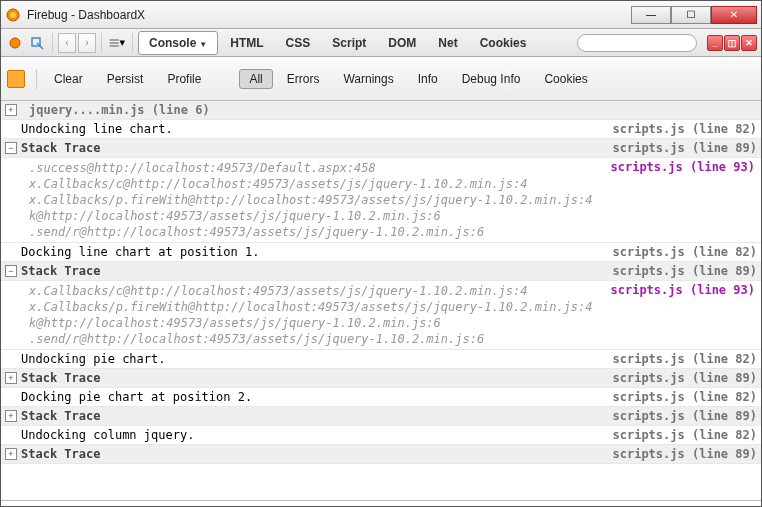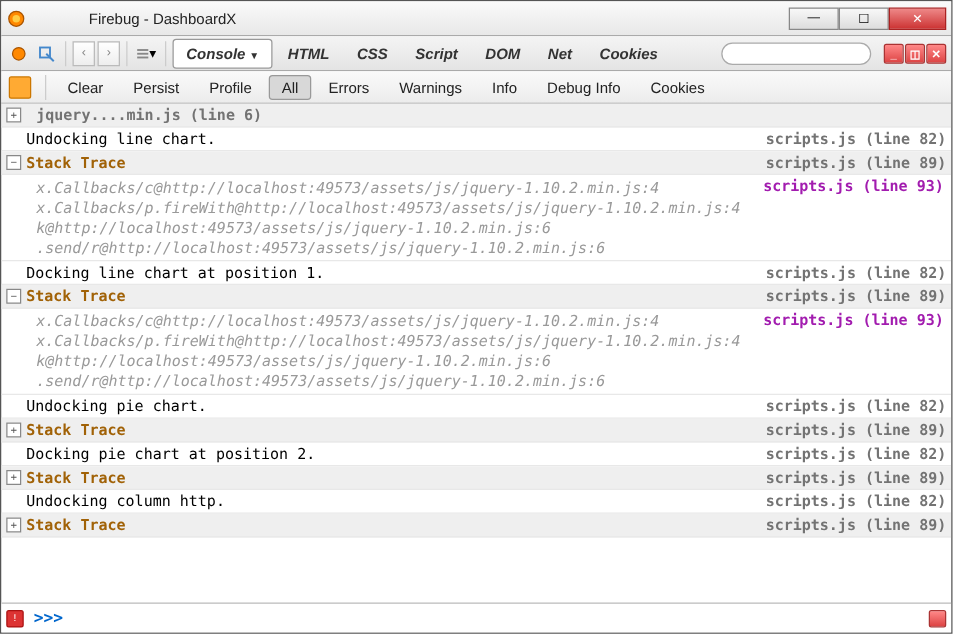--- a/index.html
+++ b/index.html
@@ -1,46 +1,46 @@
 <!DOCTYPE html>
 <html><head>
 <meta charset="utf-8">
 <style>
 * { box-sizing: border-box; margin: 0; padding: 0; }
 body { font-family: "Segoe UI", Tahoma, sans-serif; font-size: 11px; background: #fff; width: 762px; height: 507px; overflow: hidden; border: 1px solid #555; }
-.titlebar { height: 28px; background: linear-gradient(#fafafa, #e8e8e8); border-bottom: 1px solid #aaa; display: flex; align-items: center; padding: 0 4px; gap: 44px; }
+.titlebar { height: 28px; background: linear-gradient(#fafafa, #e8e8e8); border-bottom: 1px solid #aaa; display: flex; align-items: center; padding: 0 4px; }
 .titlebar-icon { width: 16px; height: 16px; margin-right: 6px; }
 .titlebar-text { flex: 1; font-size: 12px; color: #222; }
 .winbtns { display: flex; gap: 0; }
 .winbtn { width: 40px; height: 18px; border: 1px solid #888; background: linear-gradient(#f8f8f8,#ddd); display: flex; align-items: center; justify-content: center; font-size: 10px; cursor: pointer; }
 .winbtn.close { background: linear-gradient(#e88,#c33); color: #fff; width: 46px; border-color: #a22; }
 .toolbar { height: 28px; background: linear-gradient(#f4f4f4,#e4e4e4); border-bottom: 1px solid #aaa; display: flex; align-items: center; padding: 0 4px; gap: 2px; }
 .tbicon { width: 20px; height: 20px; display: flex; align-items: center; justify-content: center; cursor: pointer; padding: 0 2px; }
 .tbsep { width: 1px; height: 20px; background: #ccc; margin: 0 3px; }
 .navbtn { width: 18px; height: 20px; border: 1px solid #bbb; background: linear-gradient(#fff,#eee); display: flex; align-items: center; justify-content: center; cursor: pointer; font-size: 10px; color: #888; }
-.paneltab { padding: 4px 10px; font-size: 12px; color: #333; cursor: pointer; font-weight: bold; font-style: italic; }
+.paneltab { padding: 4px 10px; font-size: 12px; color: #333; cursor: pointer; font-weight: bold; }
 .paneltab.active { background: #fff; border: 1px solid #999; border-radius: 3px; box-shadow: inset 0 1px 0 #fff; }
 .paneltab .dd { font-size: 8px; margin-left: 3px; }
 .search { margin-left: auto; display: flex; align-items: center; gap: 4px; }
 .searchbox { border: 1px solid #aaa; border-radius: 10px; padding: 2px 8px 2px 22px; width: 120px; height: 18px; background: #fff; position: relative; }
 .searchicon { position: absolute; left: 6px; top: 2px; color: #888; font-size: 11px; }
 .ctrlbtns { display: flex; gap: 1px; margin-left: 6px; }
 .ctrlbtn { width: 16px; height: 16px; border: 1px solid #a33; background: linear-gradient(#f88,#d44); border-radius: 2px; cursor: pointer; display:flex; align-items:center; justify-content:center; color:#fff; font-size:9px; font-weight:bold; }
-.subtoolbar { height: 26px; background: linear-gradient(#fafafa,#ececec); border-bottom: 1px solid #bbb; display: flex; align-items: center; padding: 0 6px; gap: 4px; }
+.subtoolbar { height: 44px; background: linear-gradient(#fafafa,#ececec); border-bottom: 1px solid #bbb; display: flex; align-items: center; padding: 0 6px; gap: 4px; }
 .sticon { width: 18px; height: 18px; background: #fa3; border: 1px solid #c70; border-radius: 2px; margin-right: 4px; }
 .stbtn { padding: 3px 10px; font-size: 12px; color: #222; cursor: pointer; }
-.stbtn.active { background: #d8d8d8; border: 1px solid #999; border-radius: 3px; padding: 2px 9px; }
+.stbtn.active { background: #d8d8d8; border: 1px solid #999; border-radius: 3px; padding: 2px 9px; margin-left: 24px; }
 .content { height: 399px; overflow-y: auto; overflow-x: hidden; font-family: Consolas, monospace; font-size: 12px; }
 .row { display: flex; align-items: flex-start; border-bottom: 1px solid #e8e8e8; padding: 2px 4px; }
 .row.gray { background: #efefef; }
 .twist { width: 12px; height: 12px; border: 1px solid #888; background: #fff; display: flex; align-items: center; justify-content: center; font-size: 9px; line-height: 1; cursor: pointer; margin-right: 4px; margin-top: 1px; flex-shrink: 0; color: #555; font-family: sans-serif; }
 .twist.spacer { border: none; background: transparent; }
 .rowtext { flex: 1; word-break: break-all; }
 .rowlink { color: #737373; cursor: pointer; white-space: nowrap; margin-left: 8px; font-weight: bold; }
-.stacklabel { color: #a16207; font-weight: bold; }
+.stacklabel { color: #404040; font-weight: bold; }
 .httpstatus { color: #999; margin-left: 8px; font-weight: normal; }
 .tracebody { padding: 2px 4px 2px 28px; color: #999; font-style: italic; border-bottom: 1px solid #e8e8e8; position: relative; }
 .tracebody .tlink { position: absolute; right: 6px; top: 2px; color: #a21caf; font-weight: bold; font-style: normal; }
 .traceline { line-height: 16px; white-space: nowrap; overflow: hidden; }
 .cmdbar { height: 24px; border-top: 1px solid #bbb; background: #fff; display: flex; align-items: center; padding: 0 4px; }
 .cmdicon { width: 14px; height: 14px; background: #d33; border: 1px solid #a11; border-radius: 2px; margin-right: 8px; display:flex;align-items:center;justify-content:center;color:#fff;font-size:8px; }
 .cmdprompt { color: #06c; font-family: Consolas, monospace; font-size: 13px; font-weight: bold; }
 .cmdrighticon { margin-left: auto; width: 14px; height: 14px; background: linear-gradient(#f88,#d44); border: 1px solid #a33; border-radius: 2px; }
 .bold { font-weight: bold; }
 </style>
@@ -133,20 +133,21 @@
     <span class="rowlink">scripts.js (line 82)</span>
   </div>
 
   <div class="row gray">
     <div class="twist">−</div>
     <span class="rowtext stacklabel">Stack Trace</span>
     <span class="rowlink">scripts.js (line 89)</span>
   </div>
   <div class="tracebody">
     <span class="tlink">scripts.js (line 93)</span>
+    <div class="traceline">.success@http://localhost:49573/Default.aspx:458</div>
     <div class="traceline">x.Callbacks/c@http://localhost:49573/assets/js/jquery-1.10.2.min.js:4</div>
     <div class="traceline">x.Callbacks/p.fireWith@http://localhost:49573/assets/js/jquery-1.10.2.min.js:4</div>
     <div class="traceline">k@http://localhost:49573/assets/js/jquery-1.10.2.min.js:6</div>
     <div class="traceline">.send/r@http://localhost:49573/assets/js/jquery-1.10.2.min.js:6</div>
   </div>
 
   <div class="row">
     <div class="twist spacer"></div>
     <span class="rowtext">Docking line chart at position 1.</span>
     <span class="rowlink">scripts.js (line 82)</span>
@@ -184,21 +185,21 @@
   </div>
 
   <div class="row gray">
     <div class="twist">+</div>
     <span class="rowtext stacklabel">Stack Trace</span>
     <span class="rowlink">scripts.js (line 89)</span>
   </div>
 
   <div class="row">
     <div class="twist spacer"></div>
-    <span class="rowtext">Undocking column http.</span>
+    <span class="rowtext">Undocking column jquery.</span>
     <span class="rowlink">scripts.js (line 82)</span>
   </div>
 
   <div class="row gray">
     <div class="twist">+</div>
     <span class="rowtext stacklabel">Stack Trace</span>
     <span class="rowlink">scripts.js (line 89)</span>
   </div>
 
 </div>

